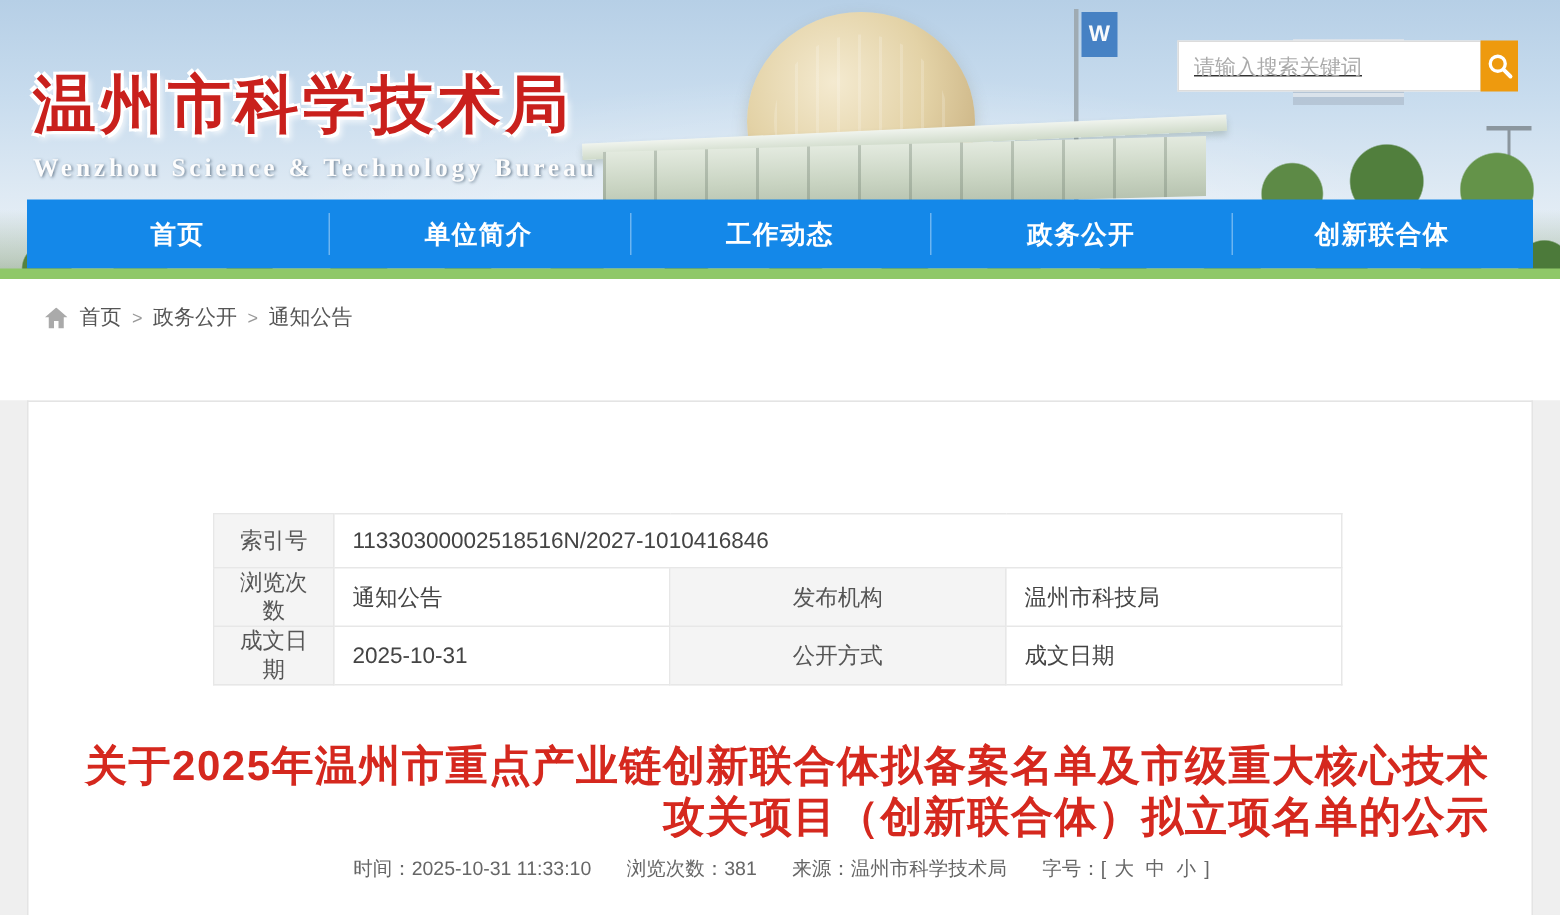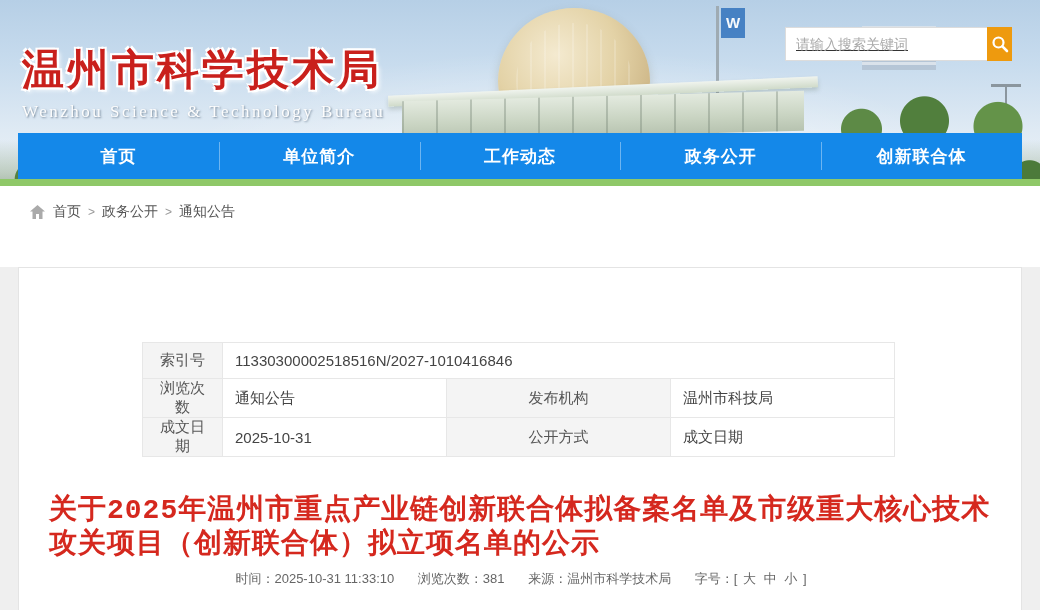--- a/index.html
+++ b/index.html
@@ -56,21 +56,21 @@
   .tall-trees { position:absolute; right:0; bottom:40px; width:210px; height:56px;
     background:
       radial-gradient(circle at 15% 70%, #5d8a46 0 20px, transparent 21px),
       radial-gradient(circle at 45% 55%, #517f3d 0 24px, transparent 25px),
       radial-gradient(circle at 80% 65%, #649349 0 24px, transparent 25px);
   }
 
   .site-brand { position:absolute; left:22px; top:42px; }
   .site-title { font-size:42px; font-weight:bold; color:#c9201c; letter-spacing:3px;
     text-shadow:-2px -2px 0 #fff, 2px -2px 0 #fff, -2px 2px 0 #fff, 2px 2px 0 #fff, 3px 3px 4px rgba(255,255,255,.9); }
-  .site-subtitle { margin-top:4px; font-family:"Liberation Serif","DejaVu Serif",serif; font-weight:normal;
+  .site-subtitle { margin-top:4px; font-family:"Liberation Serif","DejaVu Serif",serif; font-weight:bold;
     font-size:17px; color:#fdfdfd; letter-spacing:2.5px; text-shadow:1px 1px 2px rgba(90,110,130,.8); }
 
   
   .search { position:absolute; left:785px; top:27px; width:227px; height:34px; display:flex; }
   .search input { flex:1; height:34px; border:1px solid #dcdcdc; border-right:none; background:#fff;
     padding:0 10px; font-size:14px; color:#333; outline:none;text-decoration:underline; }
   .search input::placeholder { color:#aaa; }
   .search-btn { width:34px; height:34px; background:#ee9a0e; border:none; cursor:pointer;
     display:flex; align-items:center; justify-content:center; }
 
@@ -95,22 +95,22 @@
   .content-band { position:absolute; left:0; top:267px; width:1040px; height:343px; background:#efefef; }
   .card { position:absolute; left:18px; top:0; width:1004px; height:343px; background:#fff;
     border:1px solid #e4e4e4; border-bottom:none; }
 
   table.info { position:absolute; left:123px; top:74px; width:753px; border-collapse:collapse;
     font-size:15px; color:#444; table-layout:fixed; }
   table.info td { border:1px solid #e7e7e7; height:36px; padding:0 12px; }
   td.lbl { width:80px; background:#f4f4f4; text-align:center; color:#555; padding:0 4px; }
   td.val-wide { width:288px; }
 
-  .article-title { position:absolute; left:30px; top:226px; width:944px; text-align:left;
-    font-size:28px; font-weight:bold; color:#d5281e; line-height:34px; letter-spacing:1px;font-family:Liberation Mono, monospace; }
+  .article-title { position:absolute; left:30px; top:226px; width:944px; text-align:right;
+    font-size:28px; font-weight:bold; color:#d5281e; line-height:34px; letter-spacing:1px; }
 
   .meta { position:absolute; left:0; top:302px; width:1004px; text-align:center; font-size:13px; color:#666; }
   .meta .grp { margin:0 10px; }
   .meta .fs { cursor:pointer; margin:0 2px; }
 </style>
 </head>
 <body>
 
 <div class="screen">
 

